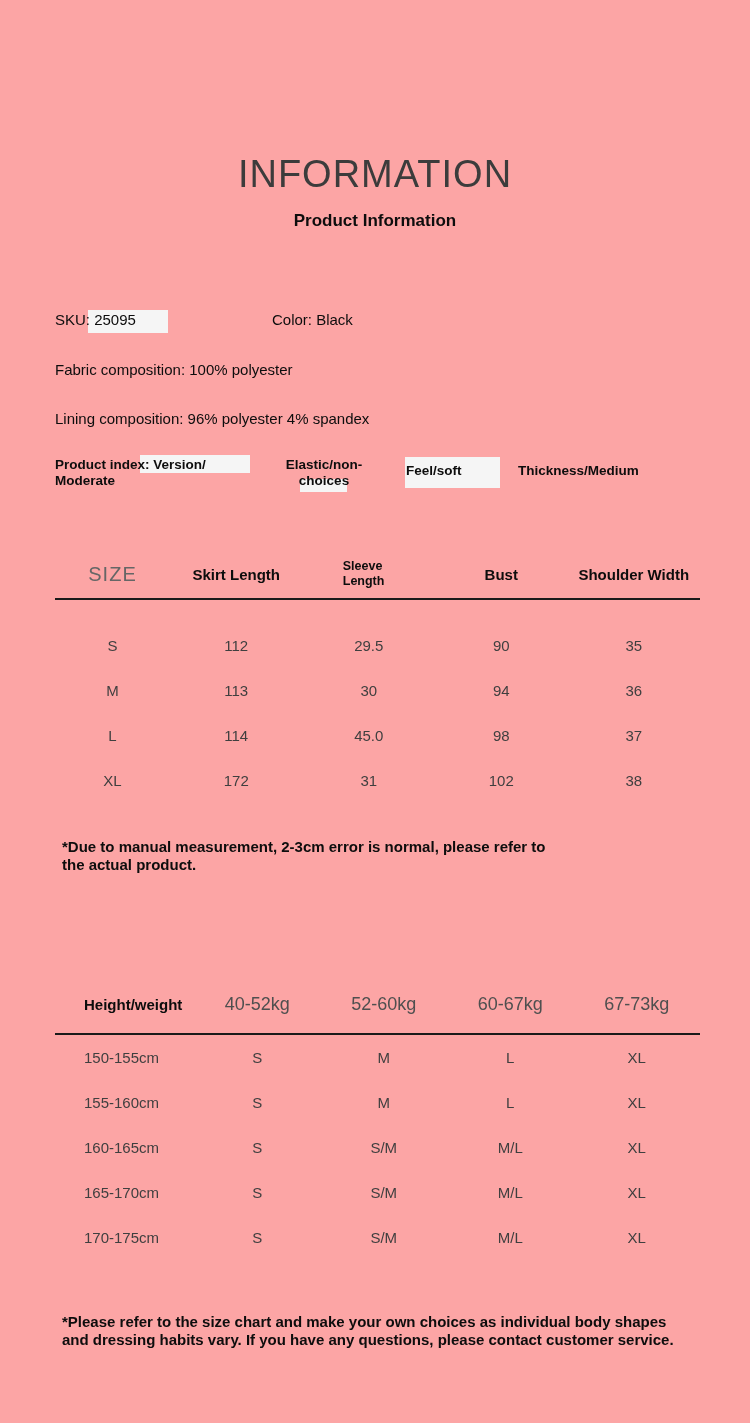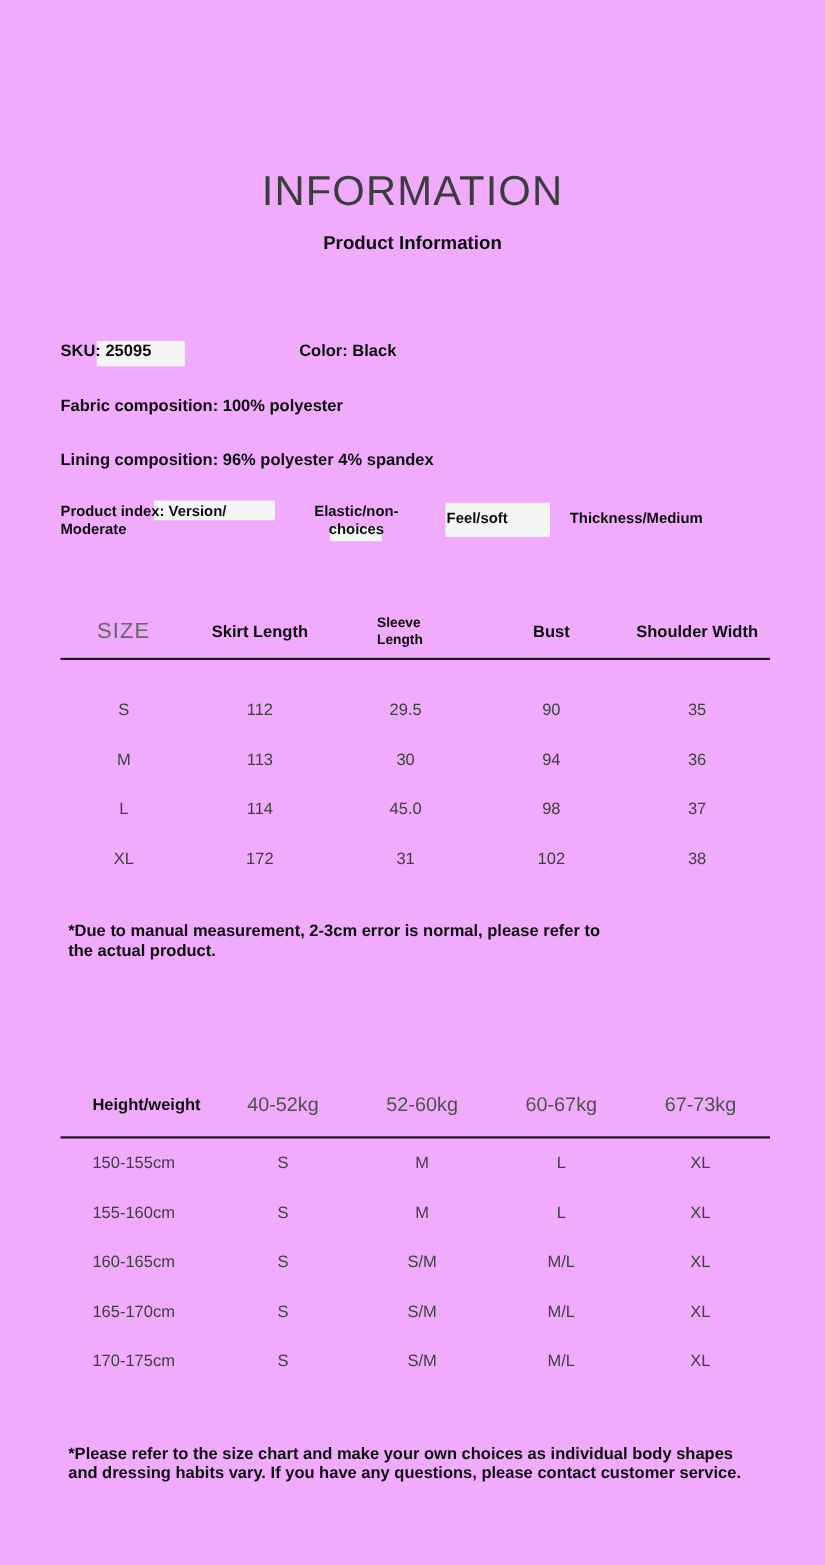--- a/index.html
+++ b/index.html
@@ -3,21 +3,21 @@
 <meta charset="utf-8">
 <style>
   * { margin: 0; padding: 0; box-sizing: border-box; }
   html, body { background: #ffffff; }
   body { font-family: "Liberation Sans", sans-serif; }
 
   .page {
     position: relative;
     width: 750px;
     height: 1423px;
-    background: #f0abfc;
+    background: #fca5a5;
     overflow: hidden;
     margin: 0 auto;
   }
 
   .abs { position: absolute; }
 
   
   .title {
     top: 153px; left: 0; width: 750px;
     text-align: center;
@@ -30,21 +30,21 @@
     top: 211px; left: 0; width: 750px;
     text-align: center;
     font-size: 17px;
     font-weight: 700;
     color: #0d0d0d;
   }
 
   
   .info-line {
     font-size: 15px;
-    font-weight: 700;
+    font-weight: 400;
     color: #0d0d0d;
     z-index: 2;
   }
 
   
   .hl-box {
     background: #f5f5f5;
     z-index: 1;
   }
 

